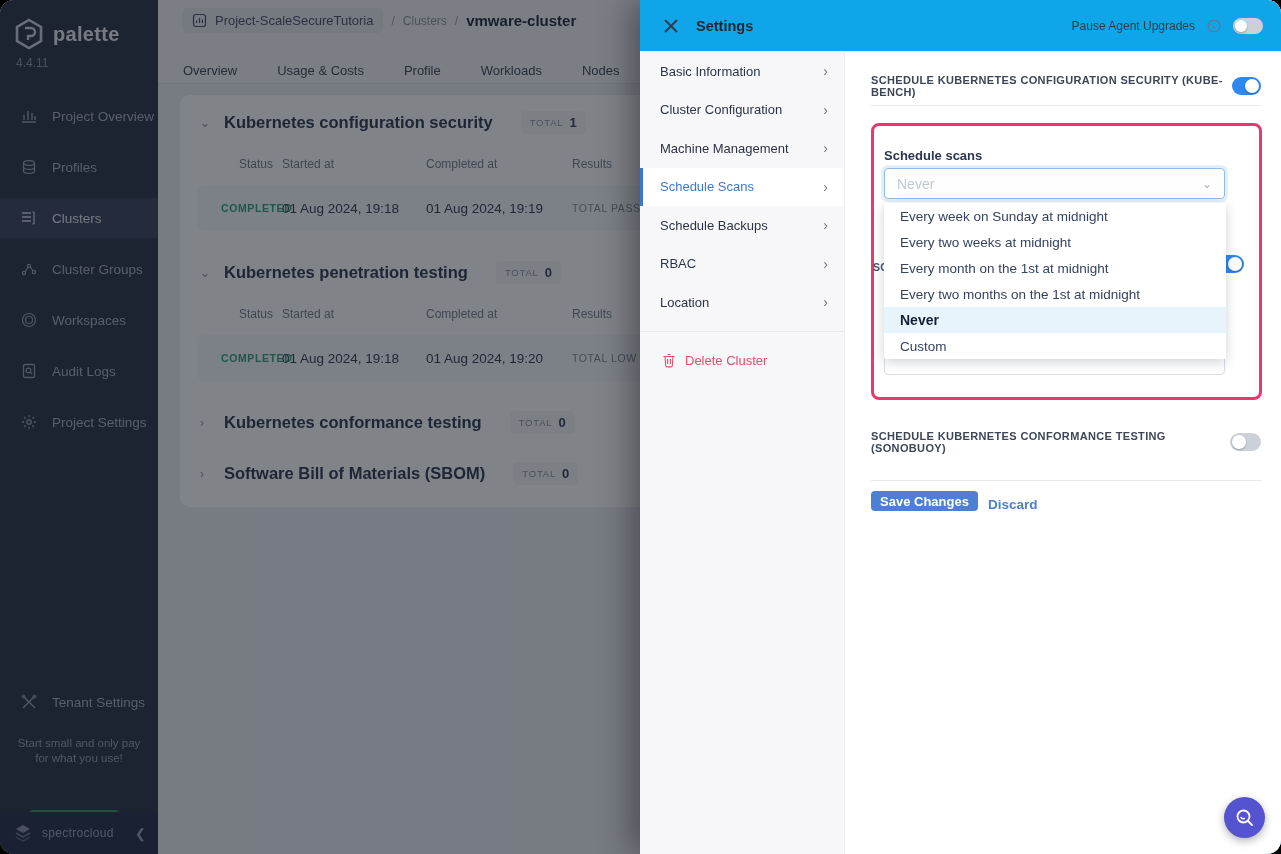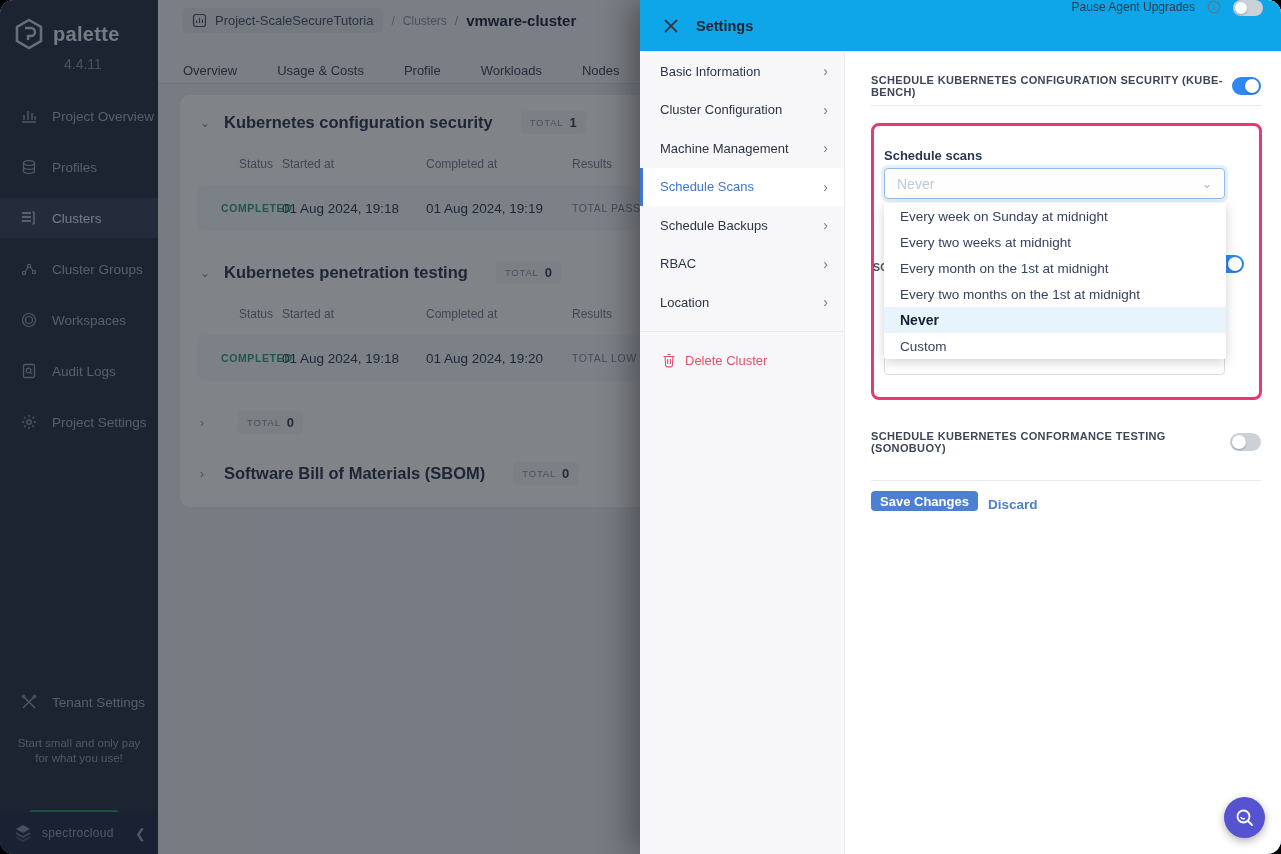--- a/index.html
+++ b/index.html
@@ -5,21 +5,21 @@
   * { margin:0; padding:0; box-sizing:border-box; }
   html,body { background:#000; font-family:"Liberation Sans", sans-serif; }
   .app { position:relative; width:1281px; height:854px; background:#eceef3;
          border-radius:14px; overflow:hidden; }
 
   
   .sidebar { position:absolute; left:0; top:0; width:158px; height:100%;
              background:#2b3347; z-index:1; }
   .logo-row { display:flex; align-items:center; gap:9px; padding:18px 0 4px 14px; }
   .logo-row .brand { color:#e9ecf3; font-size:20px; font-weight:600; letter-spacing:.3px; }
-  .version { color:#8d94a6; font-size:14px; padding:2px 0 0 16px;margin-left:48px; }
+  .version { color:#8d94a6; font-size:12px; padding:2px 0 0 16px; }
   .nav { position:absolute; top:96px; left:0; right:0; }
   .nav-item { display:flex; align-items:center; gap:14px; height:40px;
               padding-left:20px; color:#aab2c2; font-size:13.5px; cursor:pointer;
               margin-bottom:11px; }
   .nav-item .nico { width:18px; height:18px; flex:0 0 18px; color:#99a2b5; }
   .nav-item.sel { background:#3d455c; color:#e4e8f0; }
   .nav-item.sel .nico { color:#d7dce6; }
   .tenant { position:absolute; top:682px; left:0; right:0; }
   .promo { position:absolute; top:736px; left:0; right:0; text-align:center;
            color:#99a2b3; font-size:11.5px; line-height:15px; }
@@ -72,21 +72,21 @@
          background:rgba(15,20,31,0.53); z-index:5; }
 
   
   .panel { position:absolute; left:640px; top:0; width:641px; height:854px;
            background:#0ea5e9; z-index:10; box-shadow:-10px 0 30px rgba(0,0,0,.35); }
   .p-head { position:absolute; left:0; top:0; right:0; height:52px;
             border-bottom:1px solid #ececf0; display:flex; align-items:center; }
   .p-close { margin-left:22px; width:18px; height:18px; color:#333a47; cursor:pointer; }
   .p-title { margin-left:16px; color:#1f2430; font-size:14.5px; font-weight:700; }
   .p-head-right { position:absolute; right:18px; top:0; height:52px;
-                  display:flex; gap:12px; }
+                  display:flex; align-items:center; gap:12px; }
   .pause-label { color:#333a47; font-size:12px; }
   .info-icon { width:14px; height:14px; color:#6a7280; }
 
   .toggle { position:relative; border-radius:999px; cursor:pointer; }
   .toggle .knob { position:absolute; top:2px; background:#fff; border-radius:50%;
                   box-shadow:0 1px 2px rgba(0,0,0,.25); }
   .tg-sm { width:30px; height:16px; } .tg-sm .knob { width:12px; height:12px; }
   .tg-md { width:32px; height:18px; } .tg-md .knob { width:14px; height:14px; }
   .tg-on  { background:#2f87f0; } .tg-on .knob  { right:2px; }
   .tg-off { background:#ccd0d7; } .tg-off .knob { left:2px; }
@@ -310,20 +310,21 @@
       </div>
       <div class="trow" style="top:240px;">
         <span class="c-status pill-completed">COMPLETED</span>
         <span class="c-started cell-date">01 Aug 2024, 19:18</span>
         <span class="c-completed cell-date">01 Aug 2024, 19:20</span>
         <span class="c-results cell-res">TOTAL LOW</span>
       </div>
 
       <div class="sec-head" style="left:20px; top:316px;">
         <span class="sec-chev">›</span>
+        <span class="sec-title">Kubernetes conformance testing</span>
         <span class="sec-total">
           <span class="tl">TOTAL</span>
             <span class="tv">0</span>
         </span>
       </div>
 
       <div class="sec-head" style="left:20px; top:367px;">
         <span class="sec-chev">›</span>
         <span class="sec-title">Software Bill of Materials (SBOM)</span>
         <span class="sec-total">

